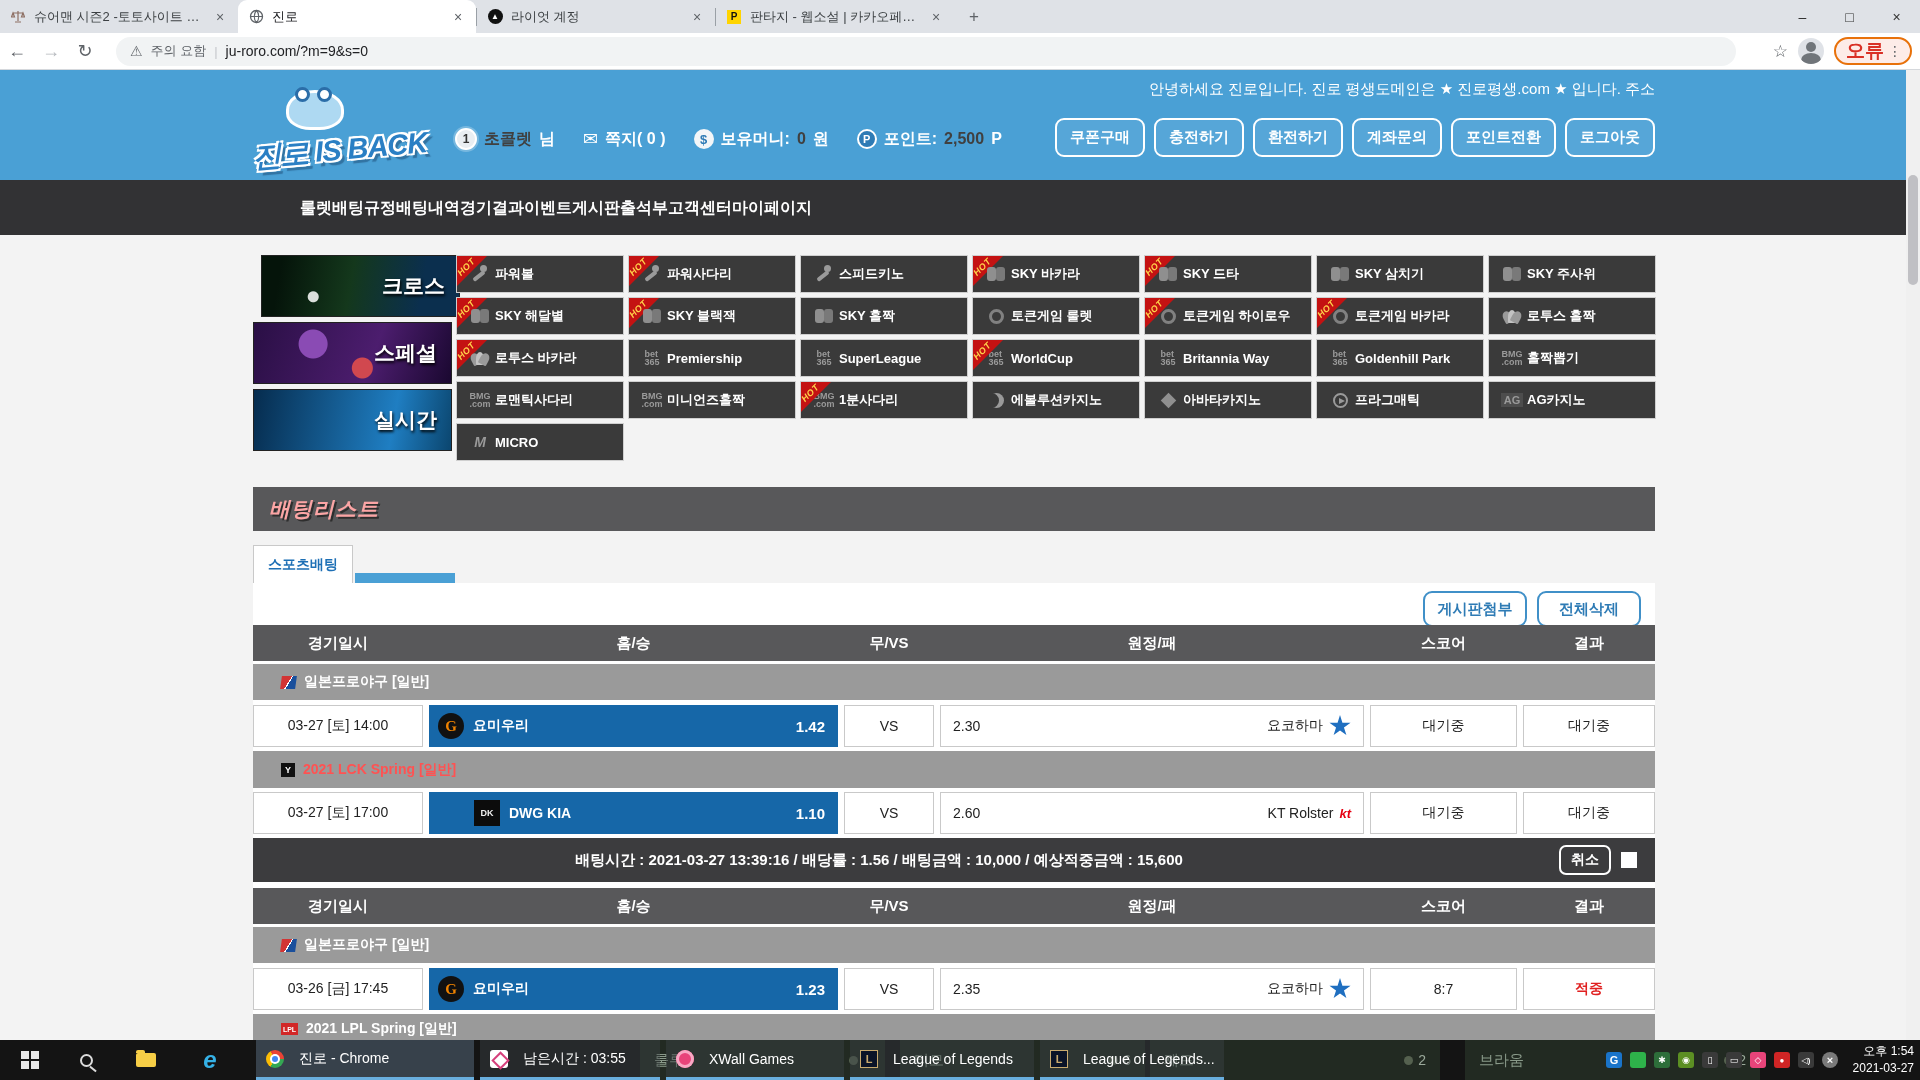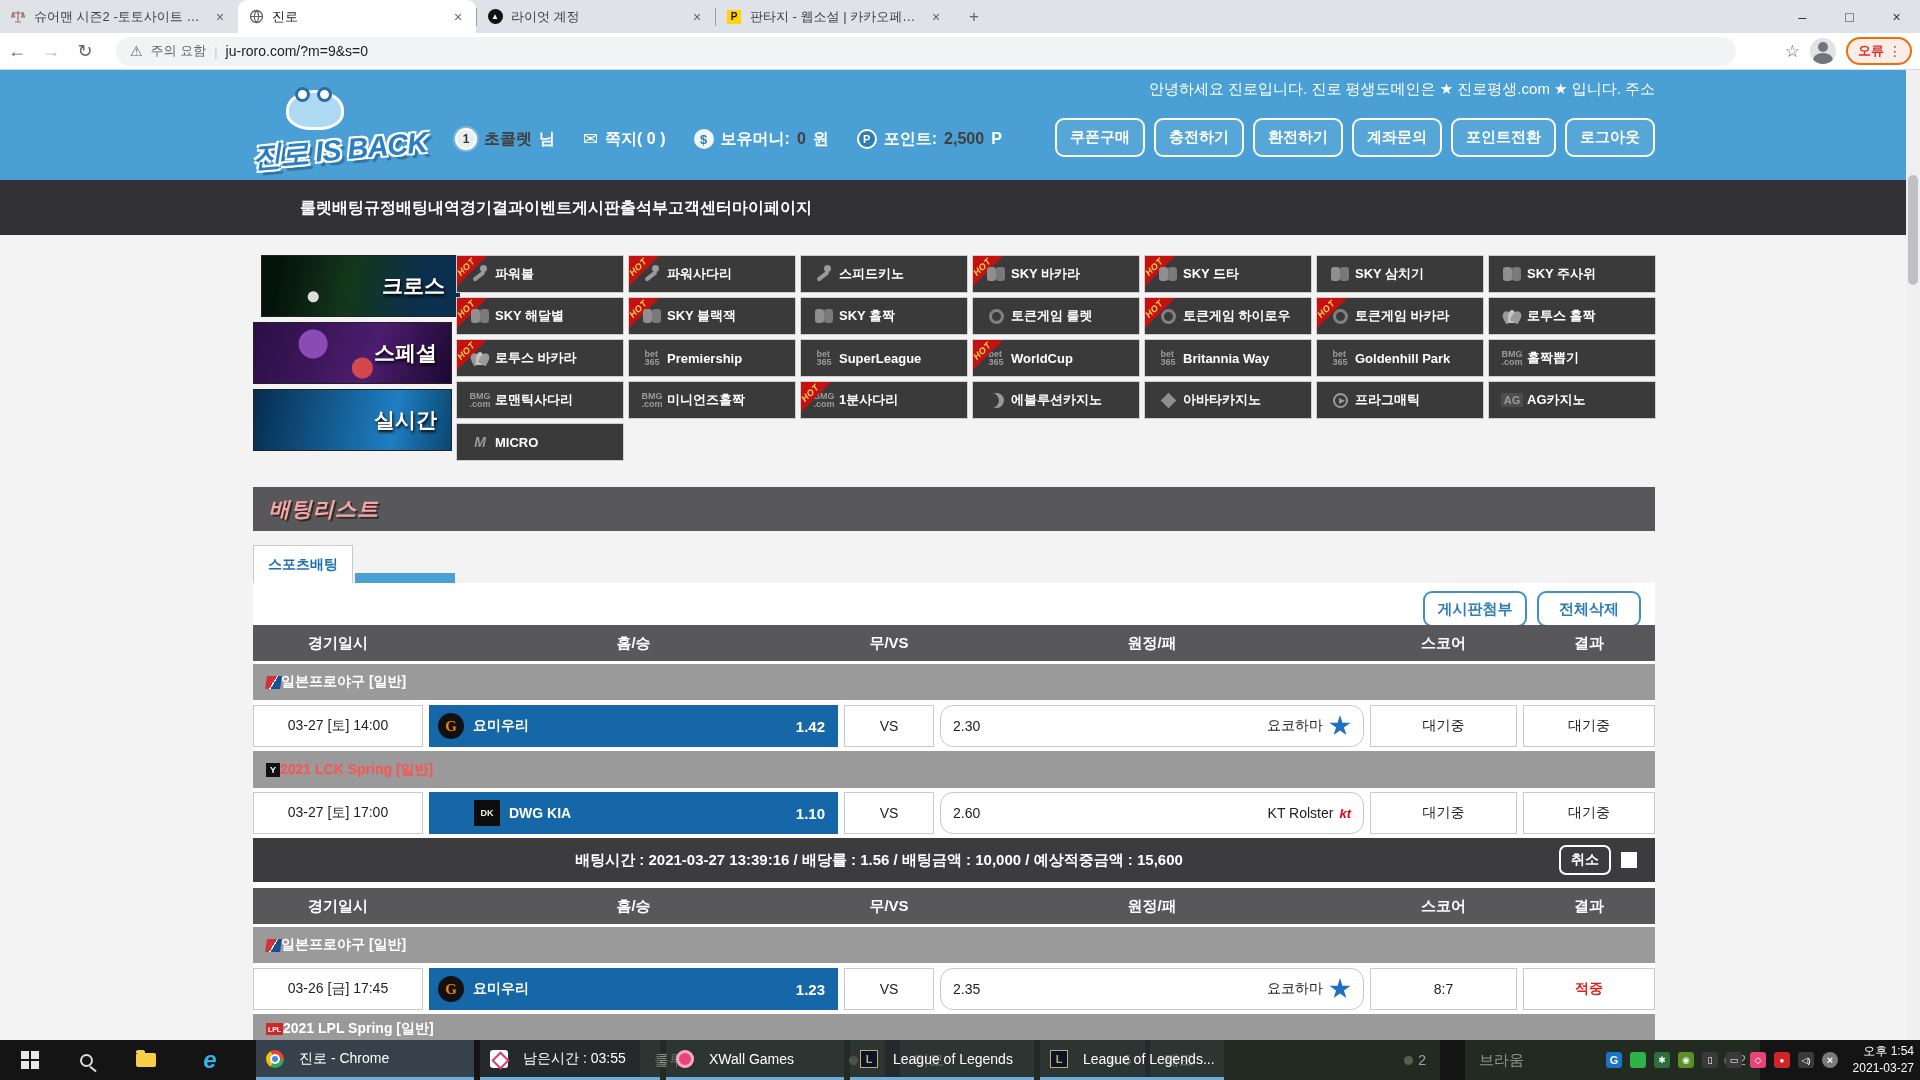--- a/index.html
+++ b/index.html
@@ -26,21 +26,21 @@
   .omnibox{display:flex;align-items:center;gap:8px;height:29px;width:1620px;margin-left:14px;background:#f1f3f4;border-radius:15px;padding:0 14px;font-size:13px;color:#5f6368;}
   .omnibox .url{color:#202124;font-size:14px;}
   .omnibox .sep{color:#c4c7cb;}
   .warn-ic{font-size:14px;color:#5f6368;}
   .urlbar-right{margin-left:auto;display:flex;align-items:center;gap:10px;padding-right:8px;}
   .star{font-size:17px;color:#5f6368;}
   .avatar{width:26px;height:26px;border-radius:50%;background:#dfe2e7;position:relative;overflow:hidden;}
   .avatar::before{content:"";position:absolute;left:8px;top:4px;width:10px;height:10px;border-radius:50%;background:#70757a;}
   .avatar::after{content:"";position:absolute;left:3px;top:15px;width:20px;height:14px;border-radius:50%;background:#70757a;}
   .errbadge{display:flex;align-items:center;gap:4px;height:28px;padding:0 8px 0 10px;border:2px solid #e8710a;border-radius:14px;background:#fdece8;}
-  .errbadge b{color:#d93025;font-size:13px;}
+  .errbadge b{color:#d93025;font-size:19px;}
   .errbadge i{color:#5f6368;font-style:normal;font-size:14px;}
 
   
   .bluehead{position:absolute;left:0;top:70px;width:1920px;height:110px;background:#4aa0d5;}
   .welcome{position:absolute;right:265px;top:10px;color:#fff;font-size:15px;}
   .logo{position:absolute;left:252px;top:34px;width:170px;height:70px;}
   .logo .frog{position:absolute;left:34px;top:-14px;width:58px;height:40px;background:#aed9f2;border:3px solid #fff;border-radius:50% 50% 42% 42%;}
   .logo .frog i{position:absolute;top:-6px;width:15px;height:15px;border-radius:50%;background:#fff;border:3px solid #2b6da8;}
   .logo .frog i.e1{left:6px;} .logo .frog i.e2{left:28px;}
   .logo .logotext{position:absolute;left:0;top:26px;width:190px;font-size:29px;font-weight:900;font-style:italic;color:#2a7fc4;transform:rotate(-5deg);letter-spacing:-1px;
@@ -97,30 +97,30 @@
   .bettabs{position:absolute;left:253px;top:545px;display:flex;}
   .btab{width:100px;height:38px;display:flex;align-items:center;justify-content:center;font-size:14px;font-weight:bold;}
   .btab.on{background:#fff;color:#1d6fb5;border:1px solid #c9c9c9;border-bottom:none;}
   .btab.off{background:#4aa0d5;color:#fff;margin-left:2px;margin-top:28px;}
   .panel{position:absolute;left:253px;top:583px;width:1402px;height:457px;background:#fff;overflow:hidden;}
   .actions{position:absolute;right:14px;top:8px;display:flex;gap:10px;}
   .abtn{width:104px;height:36px;border:2px solid #4090c8;border-radius:9px;background:#fff;color:#2e7bb5;font-size:15px;font-weight:bold;display:flex;align-items:center;justify-content:center;}
   .thead{position:absolute;left:0;width:1402px;height:36px;background:#58585a;display:flex;gap:6px;align-items:center;}
   .thead span{color:#fff;font-size:15px;font-weight:bold;text-align:center;}
   .c1{width:170px;} .c2{width:409px;} .c3{width:90px;} .c4{width:424px;} .c5{width:147px;} .c6{width:132px;}
-  .league{position:absolute;left:0;width:1636px;background:#9a9a9a;display:flex;align-items:center;padding-left:13px;color:#fff;font-size:14px;font-weight:bold;}
+  .league{position:absolute;left:0;width:1636px;background:#9a9a9a;display:flex;align-items:center;padding-left:28px;gap:8px;color:#fff;font-size:14px;font-weight:bold;}
   .league.red{color:#ff5252;}
   .lg-npb{width:15px;height:13px;background:linear-gradient(115deg,#d23434 48%,#fff 48% 54%,#1a4f9c 54%);transform:skewX(-8deg);}
   .lg-lck{width:14px;height:14px;background:#101010;color:#fff;font-size:9px;font-weight:900;display:flex;align-items:center;justify-content:center;}
   .lg-lpl{width:17px;height:12px;background:#d22727;color:#fff;font-size:7px;font-weight:900;display:flex;align-items:center;justify-content:center;}
   .trow{position:absolute;left:0;width:1402px;height:42px;display:flex;gap:6px;}
   .tcell{background:#fff;border:1px solid #c9c9c9;display:flex;align-items:center;justify-content:center;font-size:14px;color:#222;}
   .homecell{background:#1667a8;border-color:#1667a8;justify-content:flex-start;padding:0 12px 0 8px;gap:9px;color:#fff;font-weight:bold;}
   .homecell .odds{margin-left:auto;font-size:15px;}
-  .awaycell{justify-content:flex-start;padding:0 12px;gap:17px;border-radius:13px;}
+  .awaycell{justify-content:flex-start;padding:0 12px;gap:17px;}
   .awaycell .team{margin-left:auto;display:flex;align-items:center;gap:6px;}
   .giants{width:26px;height:26px;border-radius:50%;background:#111;color:#f08300;font-size:15px;font-weight:900;font-family:"Liberation Serif",serif;display:flex;align-items:center;justify-content:center;}
   .dwg{width:26px;height:26px;background:#0c0c0c;color:#eee;font-size:9px;font-weight:900;display:flex;align-items:center;justify-content:center;margin-left:36px;}
   .ystar{width:22px;height:22px;background:#1f6fc0;clip-path:polygon(50% 0%,61% 35%,98% 35%,68% 57%,79% 91%,50% 70%,21% 91%,32% 57%,2% 35%,39% 35%);}
   .ktlogo{color:#e60012;font-size:13px;font-weight:900;font-style:italic;}
   .result-red{color:#e02020;font-weight:bold;}
   .betinfo{position:absolute;left:0;width:1402px;height:44px;background:#3c3c3e;display:flex;align-items:center;justify-content:center;padding-right:150px;color:#fff;font-size:15px;font-weight:bold;}
   .cancelbtn{position:absolute;right:44px;top:7px;width:52px;height:30px;border:2px solid #fff;border-radius:7px;background:transparent;color:#fff;font-size:14px;font-weight:bold;}
   .betchk{position:absolute;right:18px;top:14px;width:16px;height:16px;background:#fff;}
 

